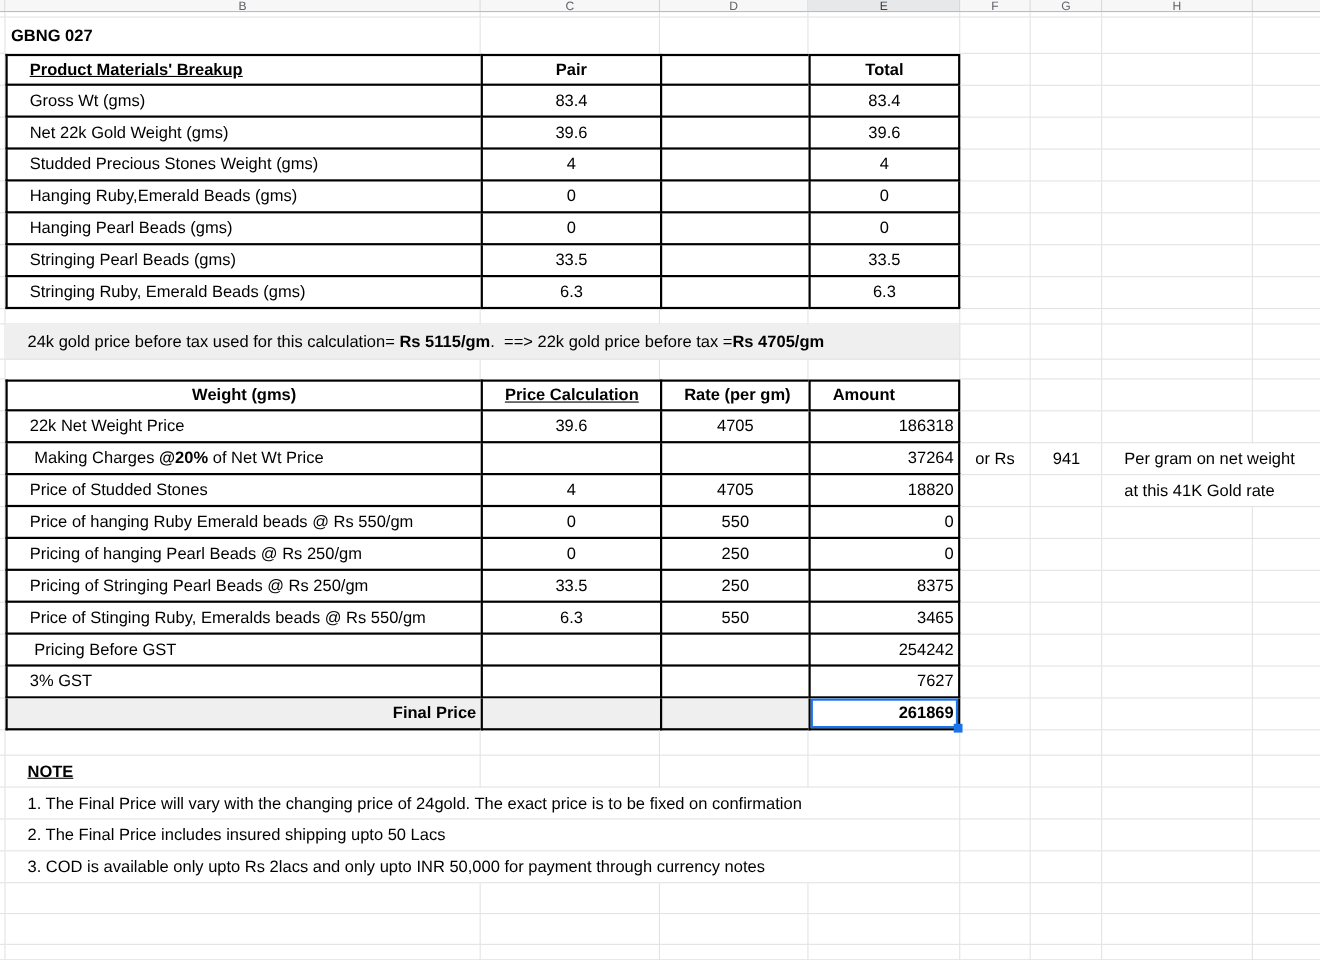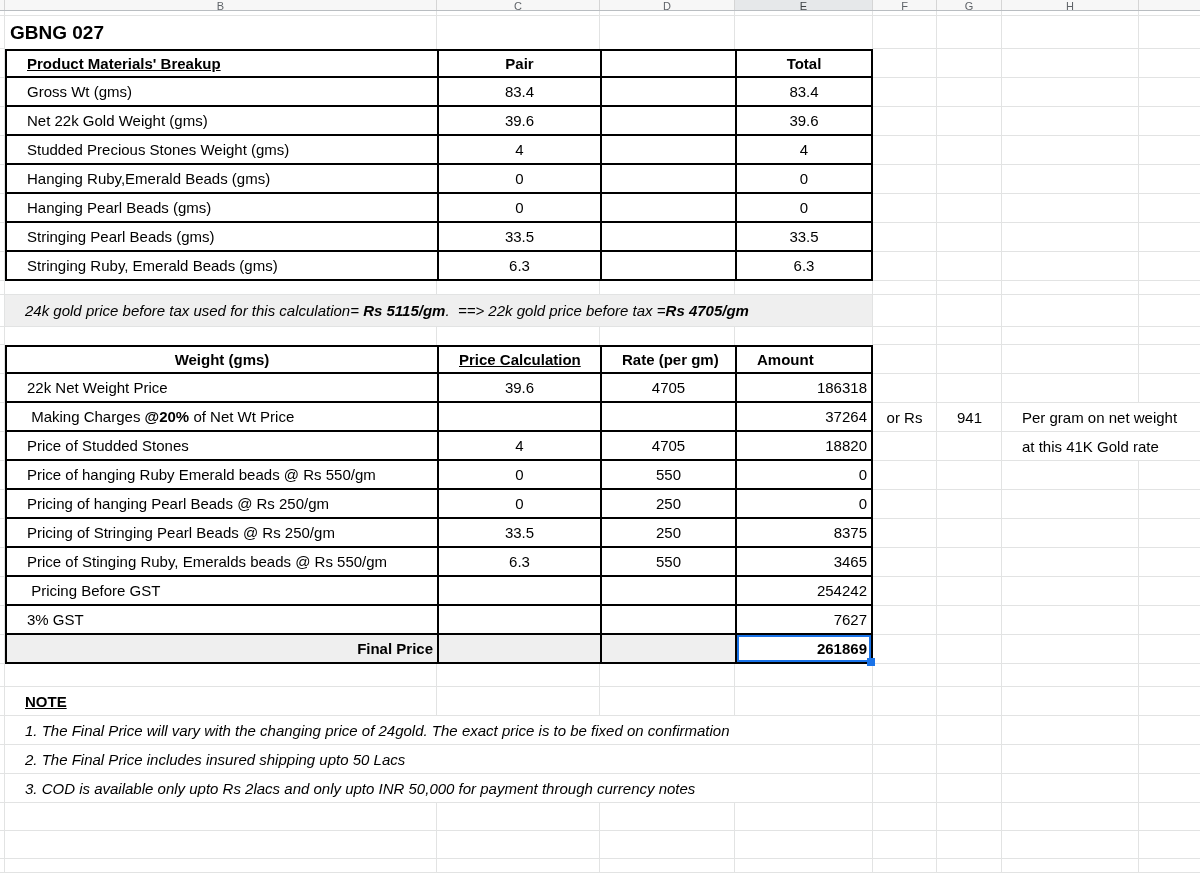--- a/index.html
+++ b/index.html
@@ -22,30 +22,30 @@
      display:flex;align-items:center;overflow:hidden;min-width:0;}
   .r .c:last-child{border-right:none;text-align:center;}
   .nb{border-bottom:none !important;}
   .ov{overflow:visible;white-space:nowrap;}
 
   
   .t{border-right:none;border-left:2px solid var(--bk);border-bottom:2px solid var(--bk);}
   .tt{border-top:2px solid var(--bk);}
   .te{border-right:2px solid var(--bk) !important;}
 
-  .band{grid-column:2/6;font-style:italic;}
+  .band{grid-column:2/6;}
   .h-span{grid-column:8/10;}
   .gray{background:var(--fill);}
 
   .lbl{padding-left:20px;white-space:pre;}
   .ctr{justify-content:center;}
   .rgt{justify-content:flex-end;padding-right:4px;}
   .b{font-weight:700;}
   .u{text-decoration:underline;}
-  .title-txt{font-size:19px;font-weight:700;padding-left:5px;white-space:pre;}
+  .title-txt{font-size:15px;font-weight:700;padding-left:5px;white-space:pre;}
 
   
   .chrow{height:11px;background:#f7f7f7;border-bottom:1px solid #b9bdc1;}
   .ch{border-right:1px solid #d5d5d5;display:flex;justify-content:center;align-items:flex-end;overflow:hidden;background:#f7f7f7;}
   .ch span{font-size:11px;line-height:11px;color:#5f6368;transform:translateY(2px);}
   .ch.sel{background:#e6e8ea;}
   .ch.sel span{color:#3c4043;}
   .chrow .ch:last-child{border-right:none;}
 
   

